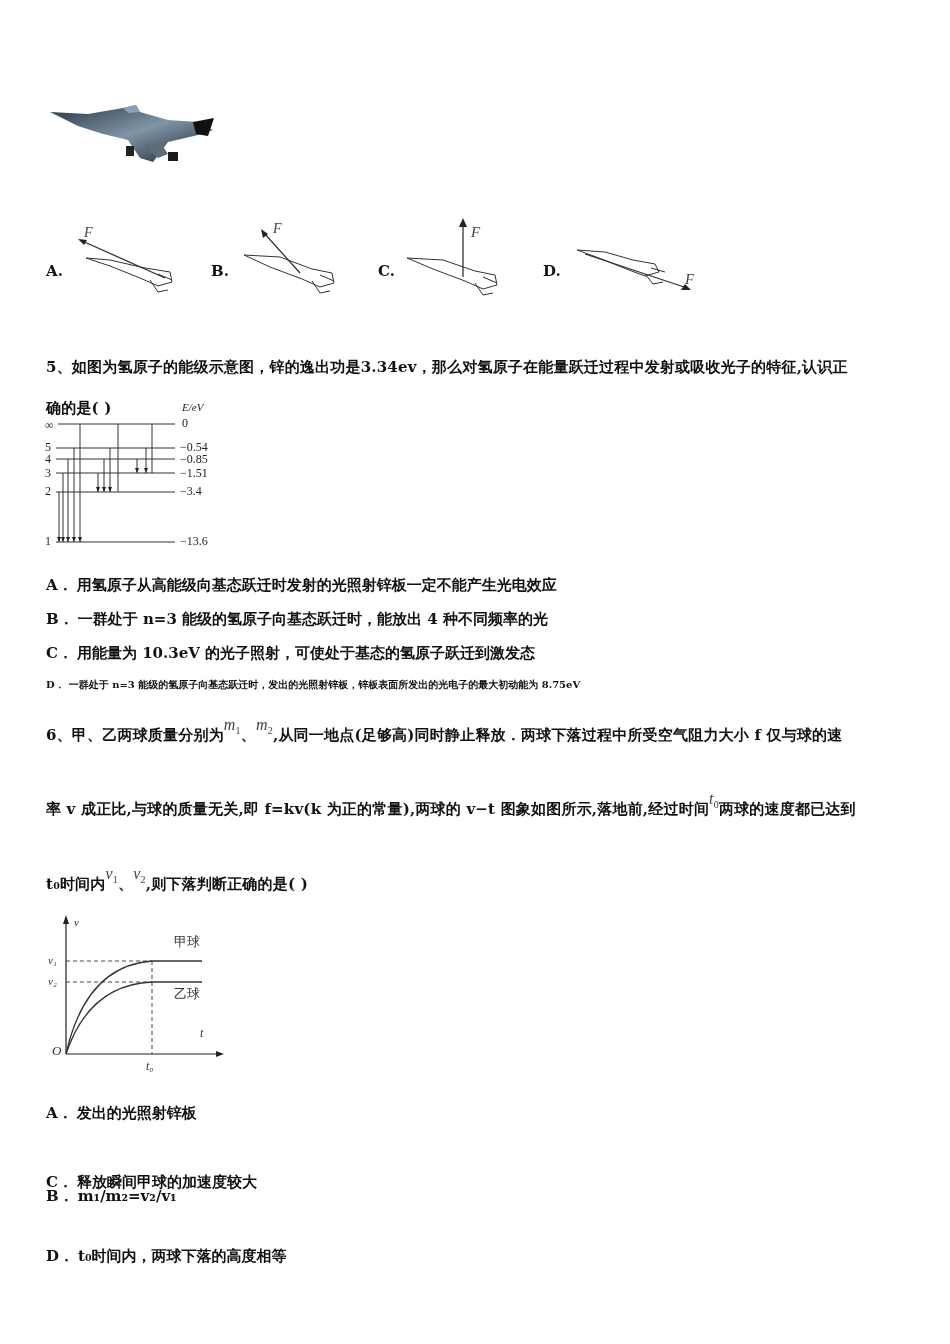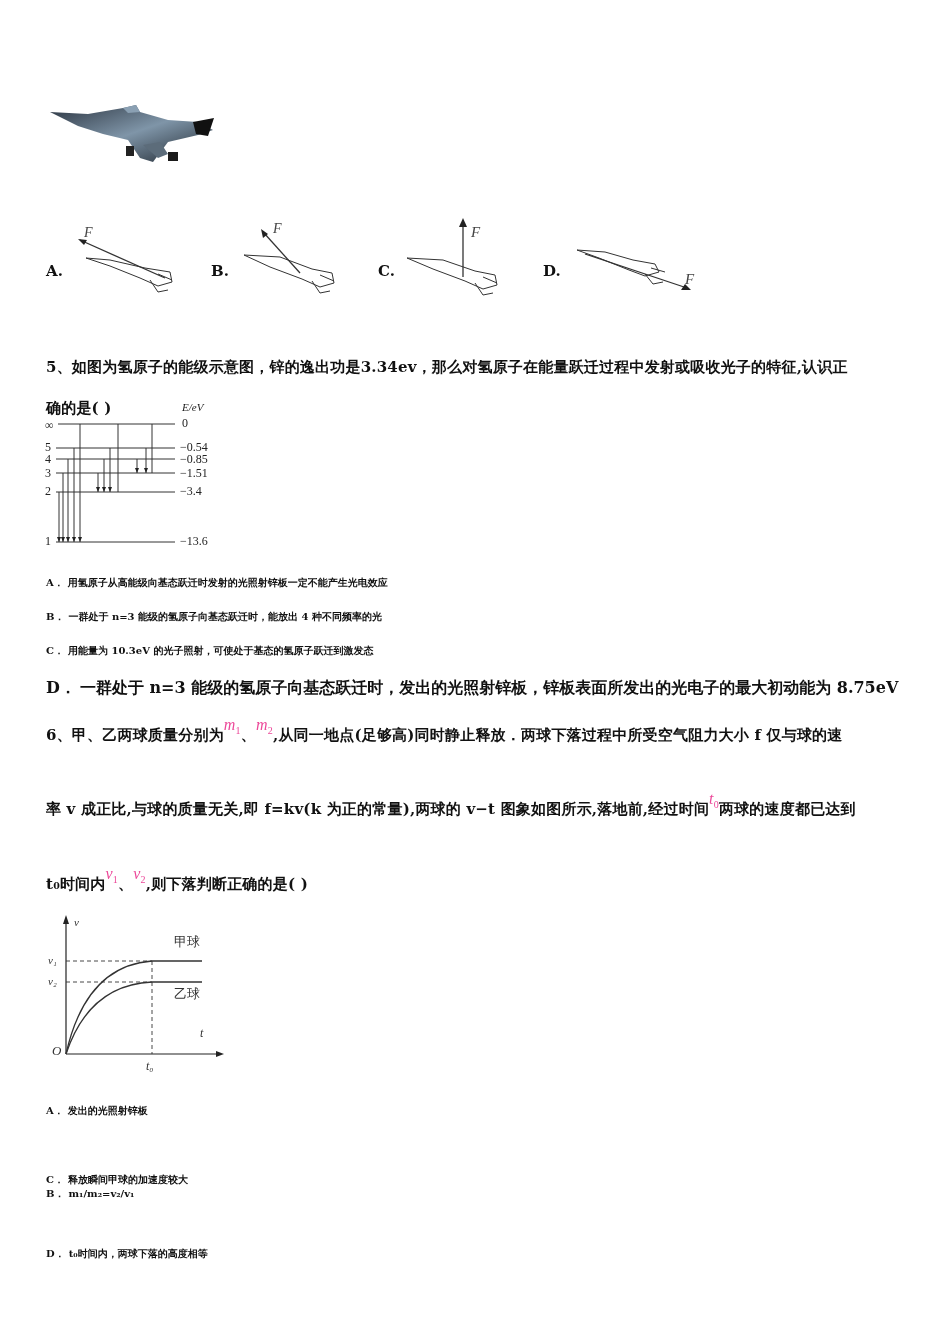--- a/index.html
+++ b/index.html
@@ -3,24 +3,24 @@
   <meta charset="utf-8">
   <style>
     html, body { margin: 0; padding: 0; background: #ffffff; }
     body {
       width: 950px; height: 1344px; position: relative; overflow: hidden;
       font-family: "DejaVu Serif", "Liberation Serif", serif;
       color: #111;
     }
     .abs { position: absolute; }
     .q-line { position: absolute; left: 46px; font-size: 15px; font-weight: bold; white-space: nowrap; letter-spacing: 0.2px; }
-    .opt { position: absolute; left: 46px; font-size: 10px; font-weight: bold; white-space: nowrap; }
+    .opt { position: absolute; left: 46px; font-size: 15px; font-weight: bold; white-space: nowrap; }
     .opt-label { margin-right: 4px; }
     .choice-letter { position: absolute; font-size: 15px; font-weight: bold; }
-    .math-inline { font-family: "Liberation Serif", serif; font-style: italic; font-weight: normal; color: #ec4899; font-size: 16px; position: relative; top: -10px; }
+    .math-inline { font-family: "Liberation Serif", serif; font-style: italic; font-weight: normal; color: #404040; font-size: 16px; position: relative; top: -10px; }
     .math-inline sub { font-size: 10px; font-style: normal; }
     svg text { font-family: "Liberation Serif", serif; }
   </style>
 </head>
 <body>
 
 <div class="abs" style="left:48px;top:100px;width:170px;height:75px;">
   <svg width="170" height="75" viewBox="0 0 170 75">
     <defs>
       <linearGradient id="jg" x1="0" y1="0" x2="1" y2="1">
@@ -145,21 +145,21 @@
       <text x="140" y="81">−1.51</text>
       <text x="140" y="99">−3.4</text>
       <text x="140" y="149">−13.6</text>
     </g>
   </svg>
 </div>
 
 <div class="opt" style="top:576px;"><span class="opt-label">A．</span><span>用氢原子从高能级向基态跃迁时发射的光照射锌板一定不能产生光电效应</span></div>
 <div class="opt" style="top:610px;"><span class="opt-label">B．</span><span>一群处于 n=3 能级的氢原子向基态跃迁时，能放出 4 种不同频率的光</span></div>
 <div class="opt" style="top:644px;"><span class="opt-label">C．</span><span>用能量为 10.3eV 的光子照射，可使处于基态的氢原子跃迁到激发态</span></div>
-<div class="opt" style="top:678px;font-size:16px;"><span class="opt-label">D．</span><span>一群处于 n=3 能级的氢原子向基态跃迁时，发出的光照射锌板，锌板表面所发出的光电子的最大初动能为 8.75eV</span></div>
+<div class="opt" style="top:678px;font-size:10px;"><span class="opt-label">D．</span><span>一群处于 n=3 能级的氢原子向基态跃迁时，发出的光照射锌板，锌板表面所发出的光电子的最大初动能为 8.75eV</span></div>
 
 <div class="q-line" style="top:726px;">
   <span>6、甲、乙两球质量分别为</span><span class="math-inline"><span>m</span><sub>1</sub></span><span>、</span><span class="math-inline"><span>m</span><sub>2</sub></span><span>,从同一地点(足够高)同时静止释放．两球下落过程中所受空气阻力大小 f 仅与球的速</span>
 </div>
 <div class="q-line" style="top:800px;">
   <span>率 v 成正比,与球的质量无关,即 f=kv(k 为正的常量),两球的 v−t 图象如图所示,落地前,经过时间</span><span class="math-inline"><span>t</span><sub>0</sub></span><span>两球的速度都已达到</span>
 </div>
 <div class="q-line" style="top:875px;">
   <span>t₀时间内</span><span class="math-inline"><span>v</span><sub>1</sub></span><span>、</span><span class="math-inline"><span>v</span><sub>2</sub></span><span>,则下落判断正确的是(        )</span>
 </div>

